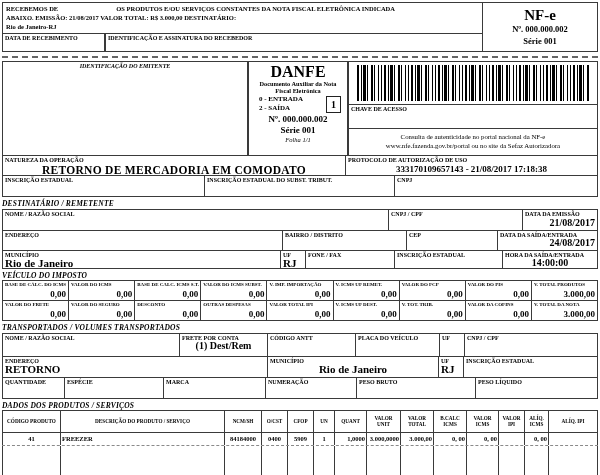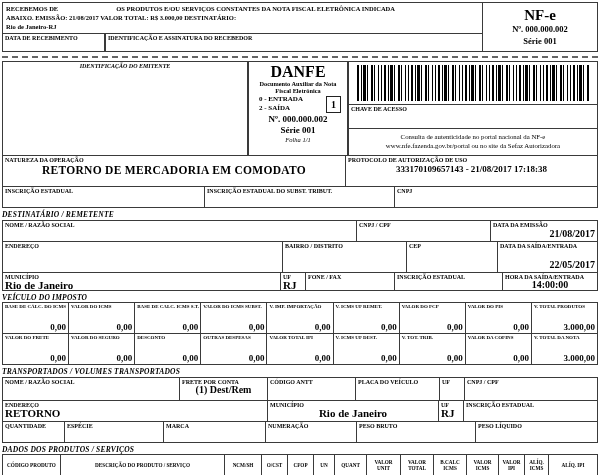--- a/index.html
+++ b/index.html
@@ -43,21 +43,21 @@
   .barcode-box{height:44px;display:flex;align-items:center;justify-content:center;}
   .barcode{width:232px;height:36px;background:repeating-linear-gradient(90deg,
     #000 0px,#000 2px,#fff 2px,#fff 4px,#000 4px,#000 5px,#fff 5px,#fff 6px,
     #000 6px,#000 9px,#fff 9px,#fff 10px,#000 10px,#000 11px,#fff 11px,#fff 14px,
     #000 14px,#000 16px,#fff 16px,#fff 17px,#000 17px,#000 18px,#fff 18px,#fff 21px,
     #000 21px,#000 22px,#fff 22px,#fff 24px,#000 24px,#000 25px,#fff 25px,#fff 27px);}
   .chave-box{height:25px;}
   .chave-val{font-size:7.3px;font-weight:bold;text-align:center;white-space:nowrap;}
   .consulta{flex:1;justify-content:center;text-align:center;font-size:6.8px;line-height:1.3;}
   
-  .h21{height:32px;} .h22{height:22px;} .h19{height:19px;} .h24{height:24px;}
+  .h21{height:21px;} .h22{height:22px;} .h19{height:19px;} .h24{height:24px;}
   .nat-val{font-size:11.5px;font-weight:bold;text-align:center;letter-spacing:0.3px;}
   .prot-val{font-size:9px;font-weight:bold;text-align:center;}
   .big-val{font-size:10px;}
   .city-val{font-size:11px;}
   
   .ptable .cell{padding:1px 1px;}
   .phead{height:23px;}
   .phead .cell{justify-content:center;}
   .phl{font-size:5.2px;font-weight:bold;text-align:center;line-height:1.15;white-space:normal;}
   .prow{height:12px;border-bottom:1px dashed #8a8a8a;}
@@ -161,41 +161,41 @@
   <div class="sec">DESTINATÁRIO / REMETENTE</div>
   <div class="row h22">
     <div class="cell" style="flex:1;">
       <span class="lbl">NOME / RAZÃO SOCIAL</span>
       <span class="val"></span>
     </div>
     <div class="cell" style="width:135px;">
       <span class="lbl">CNPJ / CPF</span>
       <span class="val"></span>
     </div>
-    <div class="cell" style="width:108px;">
+    <div class="cell" style="width:76px;">
       <span class="lbl">DATA DA EMISSÃO</span>
       <span class="val big-val t-r v-bot">21/08/2017</span>
     </div>
   </div>
   <div class="row mt h21">
     <div class="cell" style="width:281px;">
       <span class="lbl">ENDEREÇO</span>
       <span class="val"></span>
     </div>
     <div class="cell" style="width:125px;">
       <span class="lbl">BAIRRO / DISTRITO</span>
       <span class="val"></span>
     </div>
     <div class="cell" style="width:92px;">
       <span class="lbl">CEP</span>
       <span class="val"></span>
     </div>
     <div class="cell" style="flex:1;">
       <span class="lbl">DATA DA SAÍDA/ENTRADA</span>
-      <span class="val big-val t-r v-bot">22/05/2017</span>
+      <span class="val big-val t-r v-bot">24/08/2017</span>
     </div>
   </div>
   <div class="row mt h19">
     <div class="cell" style="width:279px;">
       <span class="lbl">MUNICÍPIO</span>
       <span class="val city-val v-bot">Rio de Janeiro</span>
     </div>
     <div class="cell" style="width:26px;">
       <span class="lbl">UF</span>
       <span class="val city-val v-bot">RJ</span>

